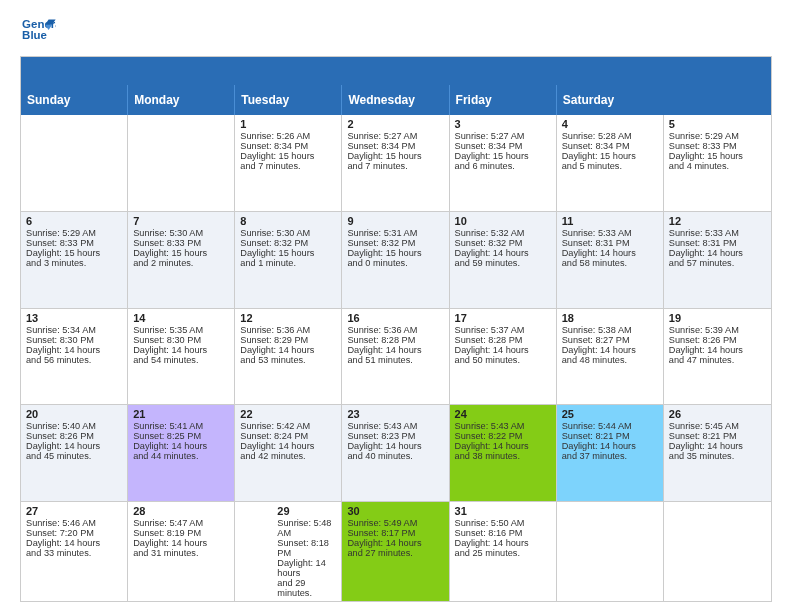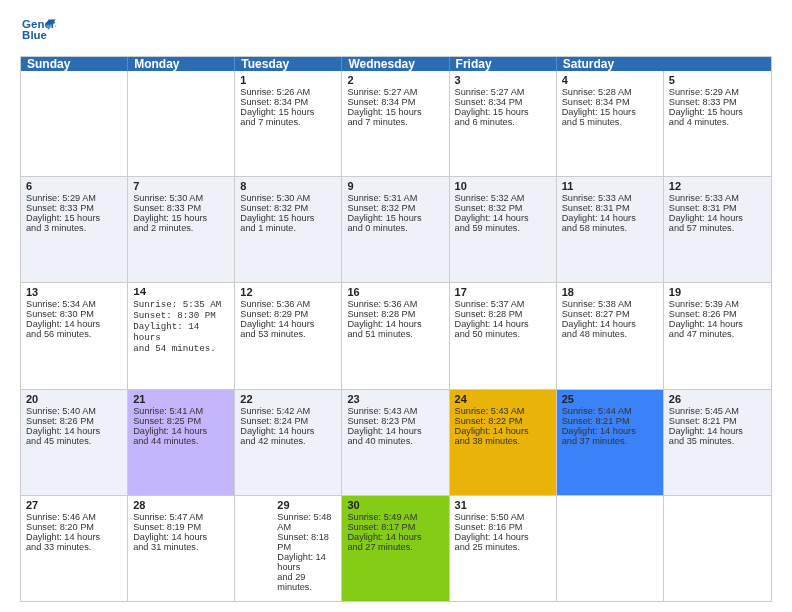--- a/index.html
+++ b/index.html
@@ -53,23 +53,24 @@
     }
     .cal-header {
       display: grid;
       grid-template-columns: repeat(7, 1fr);
       background: #2a6db5;
     }
     .cal-header-cell {
       color: #fff;
       font-size: 12px;
       font-weight: bold;
-      padding: 0 6px;
+      padding: 8px 6px;
       text-align: left;
       border-right: 1px solid #4a8ed5;
+      margin-top: 28px;
     }
     .cal-header-cell:last-child { border-right: none; }
     .cal-body {
       flex: 1;
       display: flex;
       flex-direction: column;
     }
     .cal-row {
       display: grid;
       grid-template-columns: repeat(7, 1fr);
@@ -215,21 +216,21 @@
           </div>
         </div>
         <div class="cal-row">
           <div class="cal-cell" style="background: rgb(255, 255, 255);">
             <span class="day-num">13</span>
             <div>Sunrise: 5:34 AM</div>
             <div>Sunset: 8:30 PM</div>
             <div>Daylight: 14 hours</div>
             <div>and 56 minutes.</div>
           </div>
-          <div class="cal-cell" style="background: rgb(255, 255, 255); font-family: Liberation Mono, monospace;">
+          <div class="cal-cell" style="background: rgb(255, 255, 255);">
             <span class="day-num">14</span>
             <div>Sunrise: 5:35 AM</div>
             <div>Sunset: 8:30 PM</div>
             <div>Daylight: 14 hours</div>
             <div>and 54 minutes.</div>
           </div>
           <div class="cal-cell" style="background: rgb(255, 255, 255);">
             <span class="day-num">12</span>
             <div>Sunrise: 5:36 AM</div>
             <div>Sunset: 8:29 PM</div>
@@ -287,47 +288,47 @@
             <div>Daylight: 14 hours</div>
             <div>and 42 minutes.</div>
           </div>
           <div class="cal-cell" style="background: rgb(238, 242, 248);">
             <span class="day-num">23</span>
             <div>Sunrise: 5:43 AM</div>
             <div>Sunset: 8:23 PM</div>
             <div>Daylight: 14 hours</div>
             <div>and 40 minutes.</div>
           </div>
-          <div class="cal-cell" style="background: #eab308;">
+          <div class="cal-cell" style="background: #84cc16;">
             <span class="day-num">24</span>
             <div>Sunrise: 5:43 AM</div>
             <div>Sunset: 8:22 PM</div>
             <div>Daylight: 14 hours</div>
             <div>and 38 minutes.</div>
           </div>
-          <div class="cal-cell" style="background: #3b82f6;">
+          <div class="cal-cell" style="background: #7dd3fc;">
             <span class="day-num">25</span>
             <div>Sunrise: 5:44 AM</div>
             <div>Sunset: 8:21 PM</div>
             <div>Daylight: 14 hours</div>
             <div>and 37 minutes.</div>
           </div>
           <div class="cal-cell" style="background: rgb(238, 242, 248);">
             <span class="day-num">26</span>
             <div>Sunrise: 5:45 AM</div>
             <div>Sunset: 8:21 PM</div>
             <div>Daylight: 14 hours</div>
             <div>and 35 minutes.</div>
           </div>
         </div>
         <div class="cal-row">
           <div class="cal-cell" style="background: rgb(255, 255, 255);">
             <span class="day-num">27</span>
             <div>Sunrise: 5:46 AM</div>
-            <div>Sunset: 8:20 PM</div>
+            <div>Sunset: 7:20 PM</div>
             <div>Daylight: 14 hours</div>
             <div>and 33 minutes.</div>
           </div>
           <div class="cal-cell" style="background: rgb(255, 255, 255);">
             <span class="day-num">28</span>
             <div>Sunrise: 5:47 AM</div>
             <div>Sunset: 8:19 PM</div>
             <div>Daylight: 14 hours</div>
             <div>and 31 minutes.</div>
           </div>

